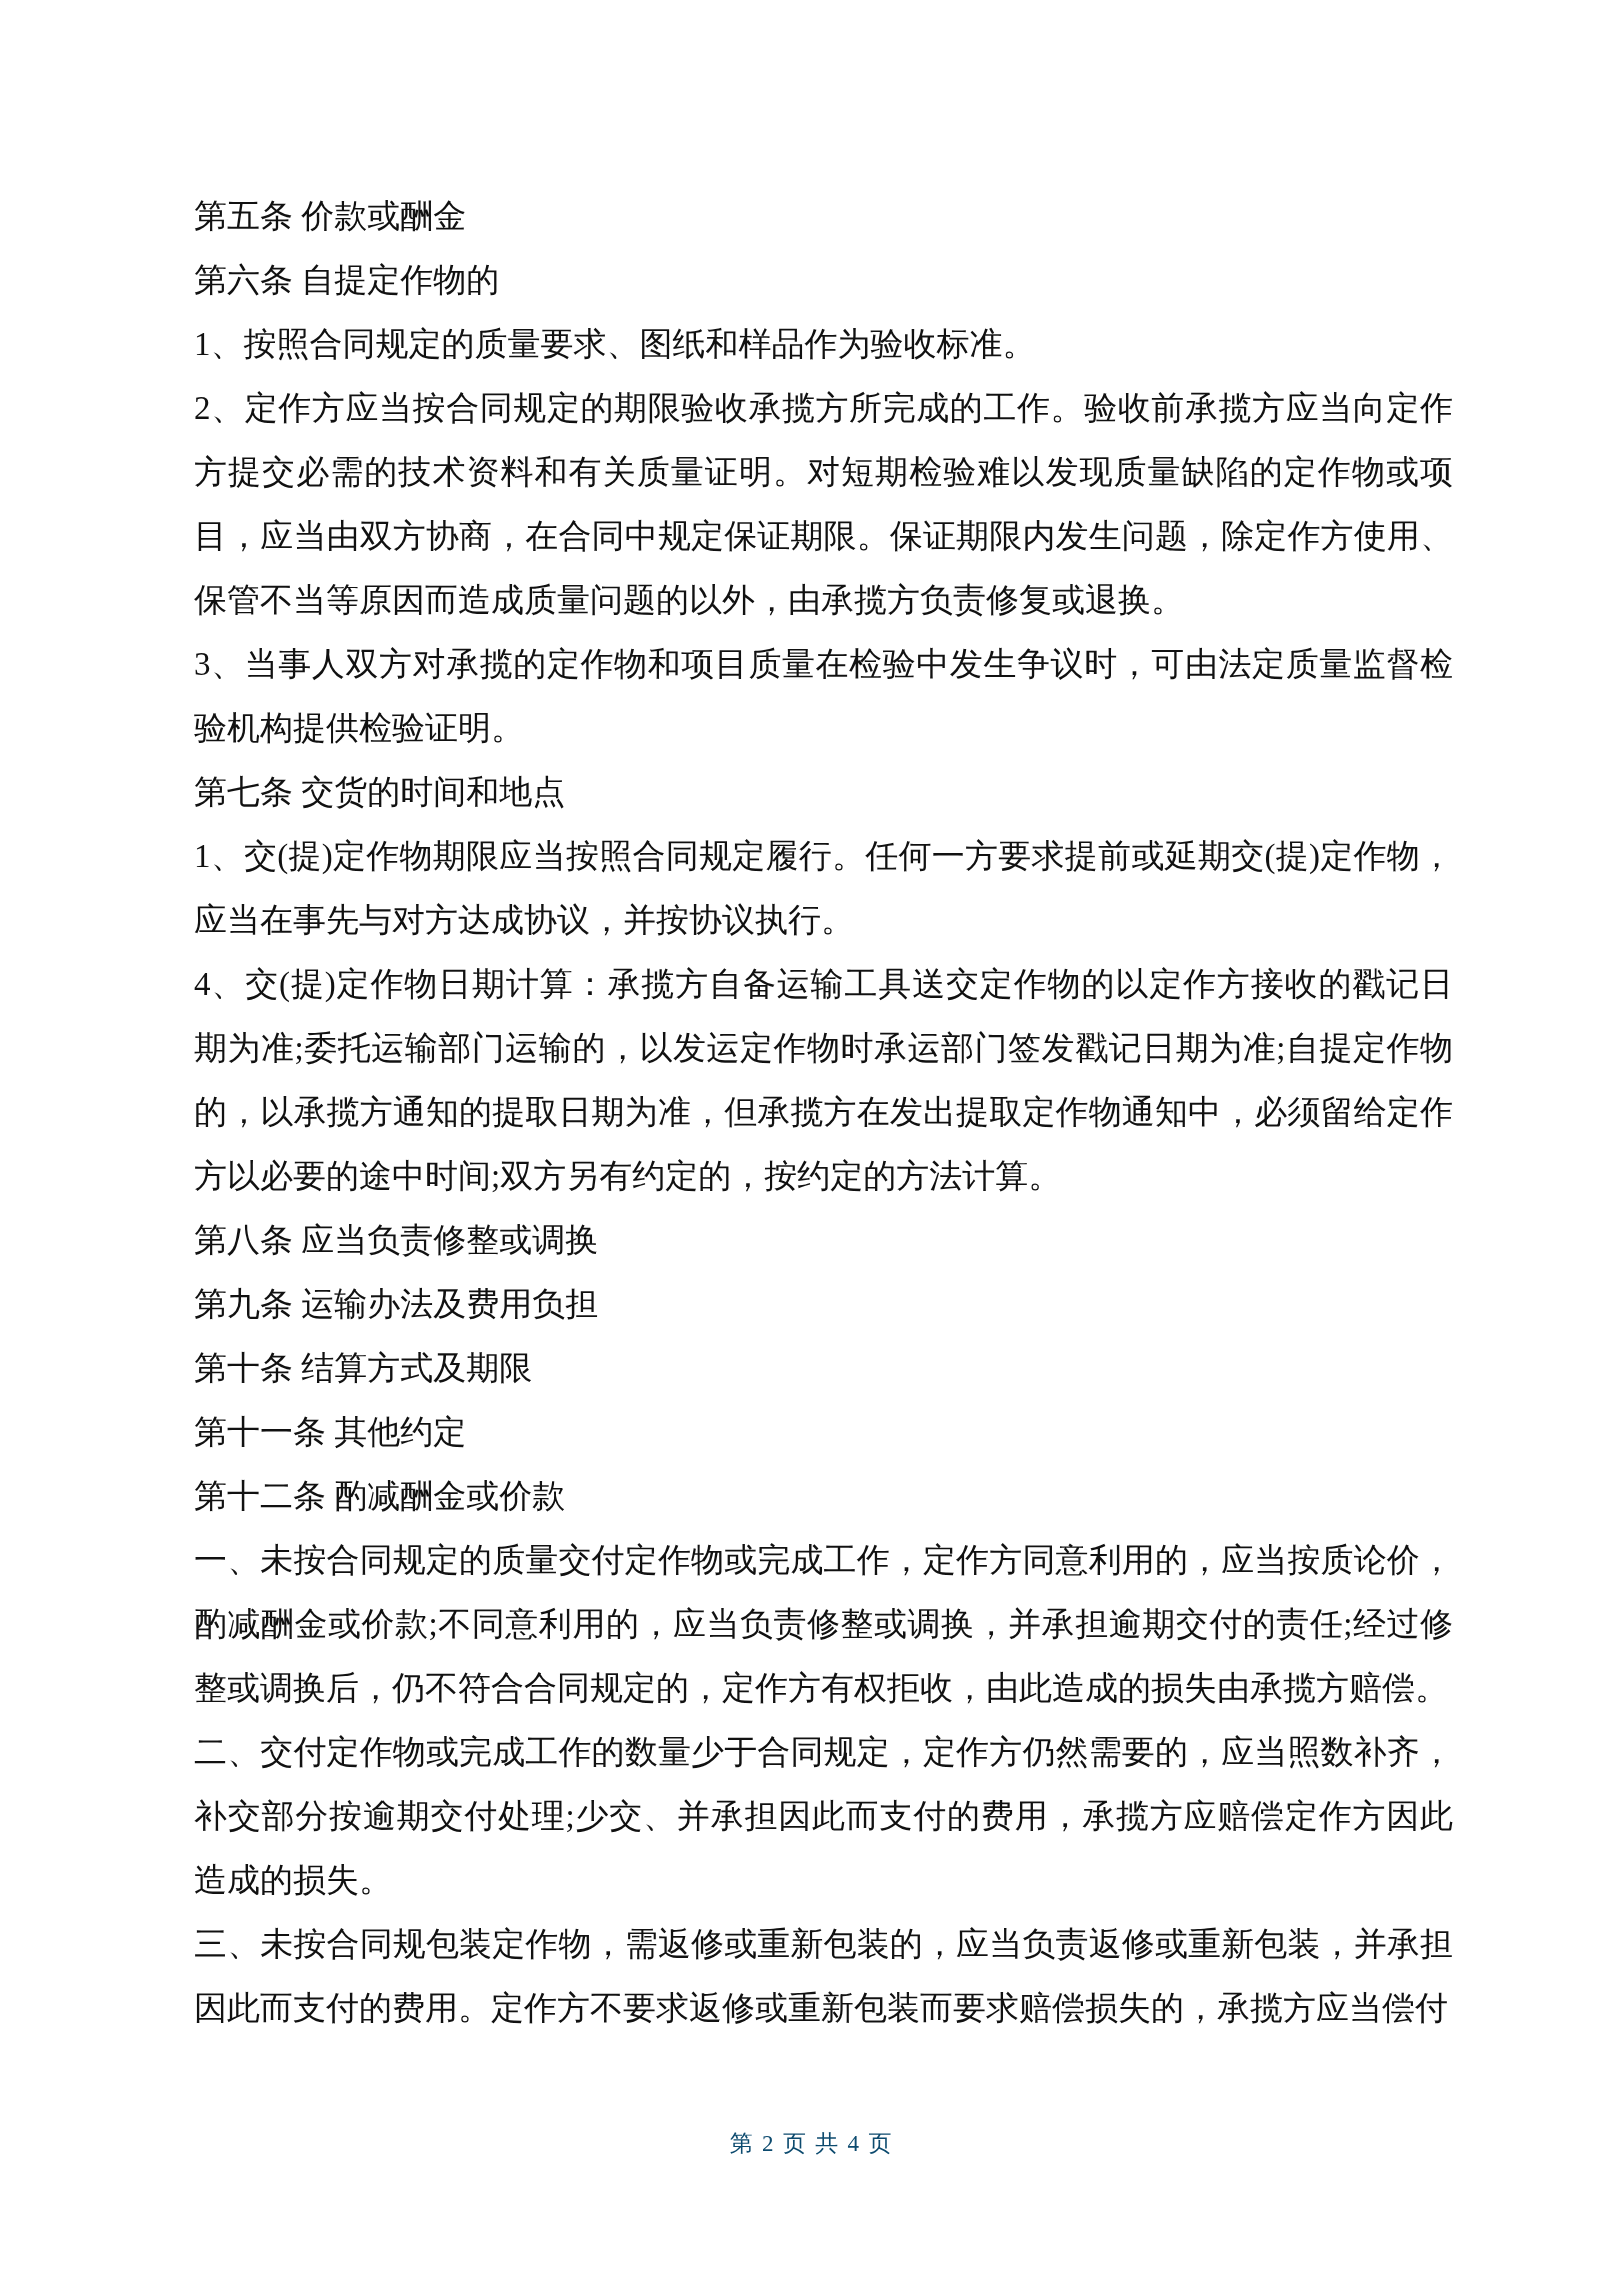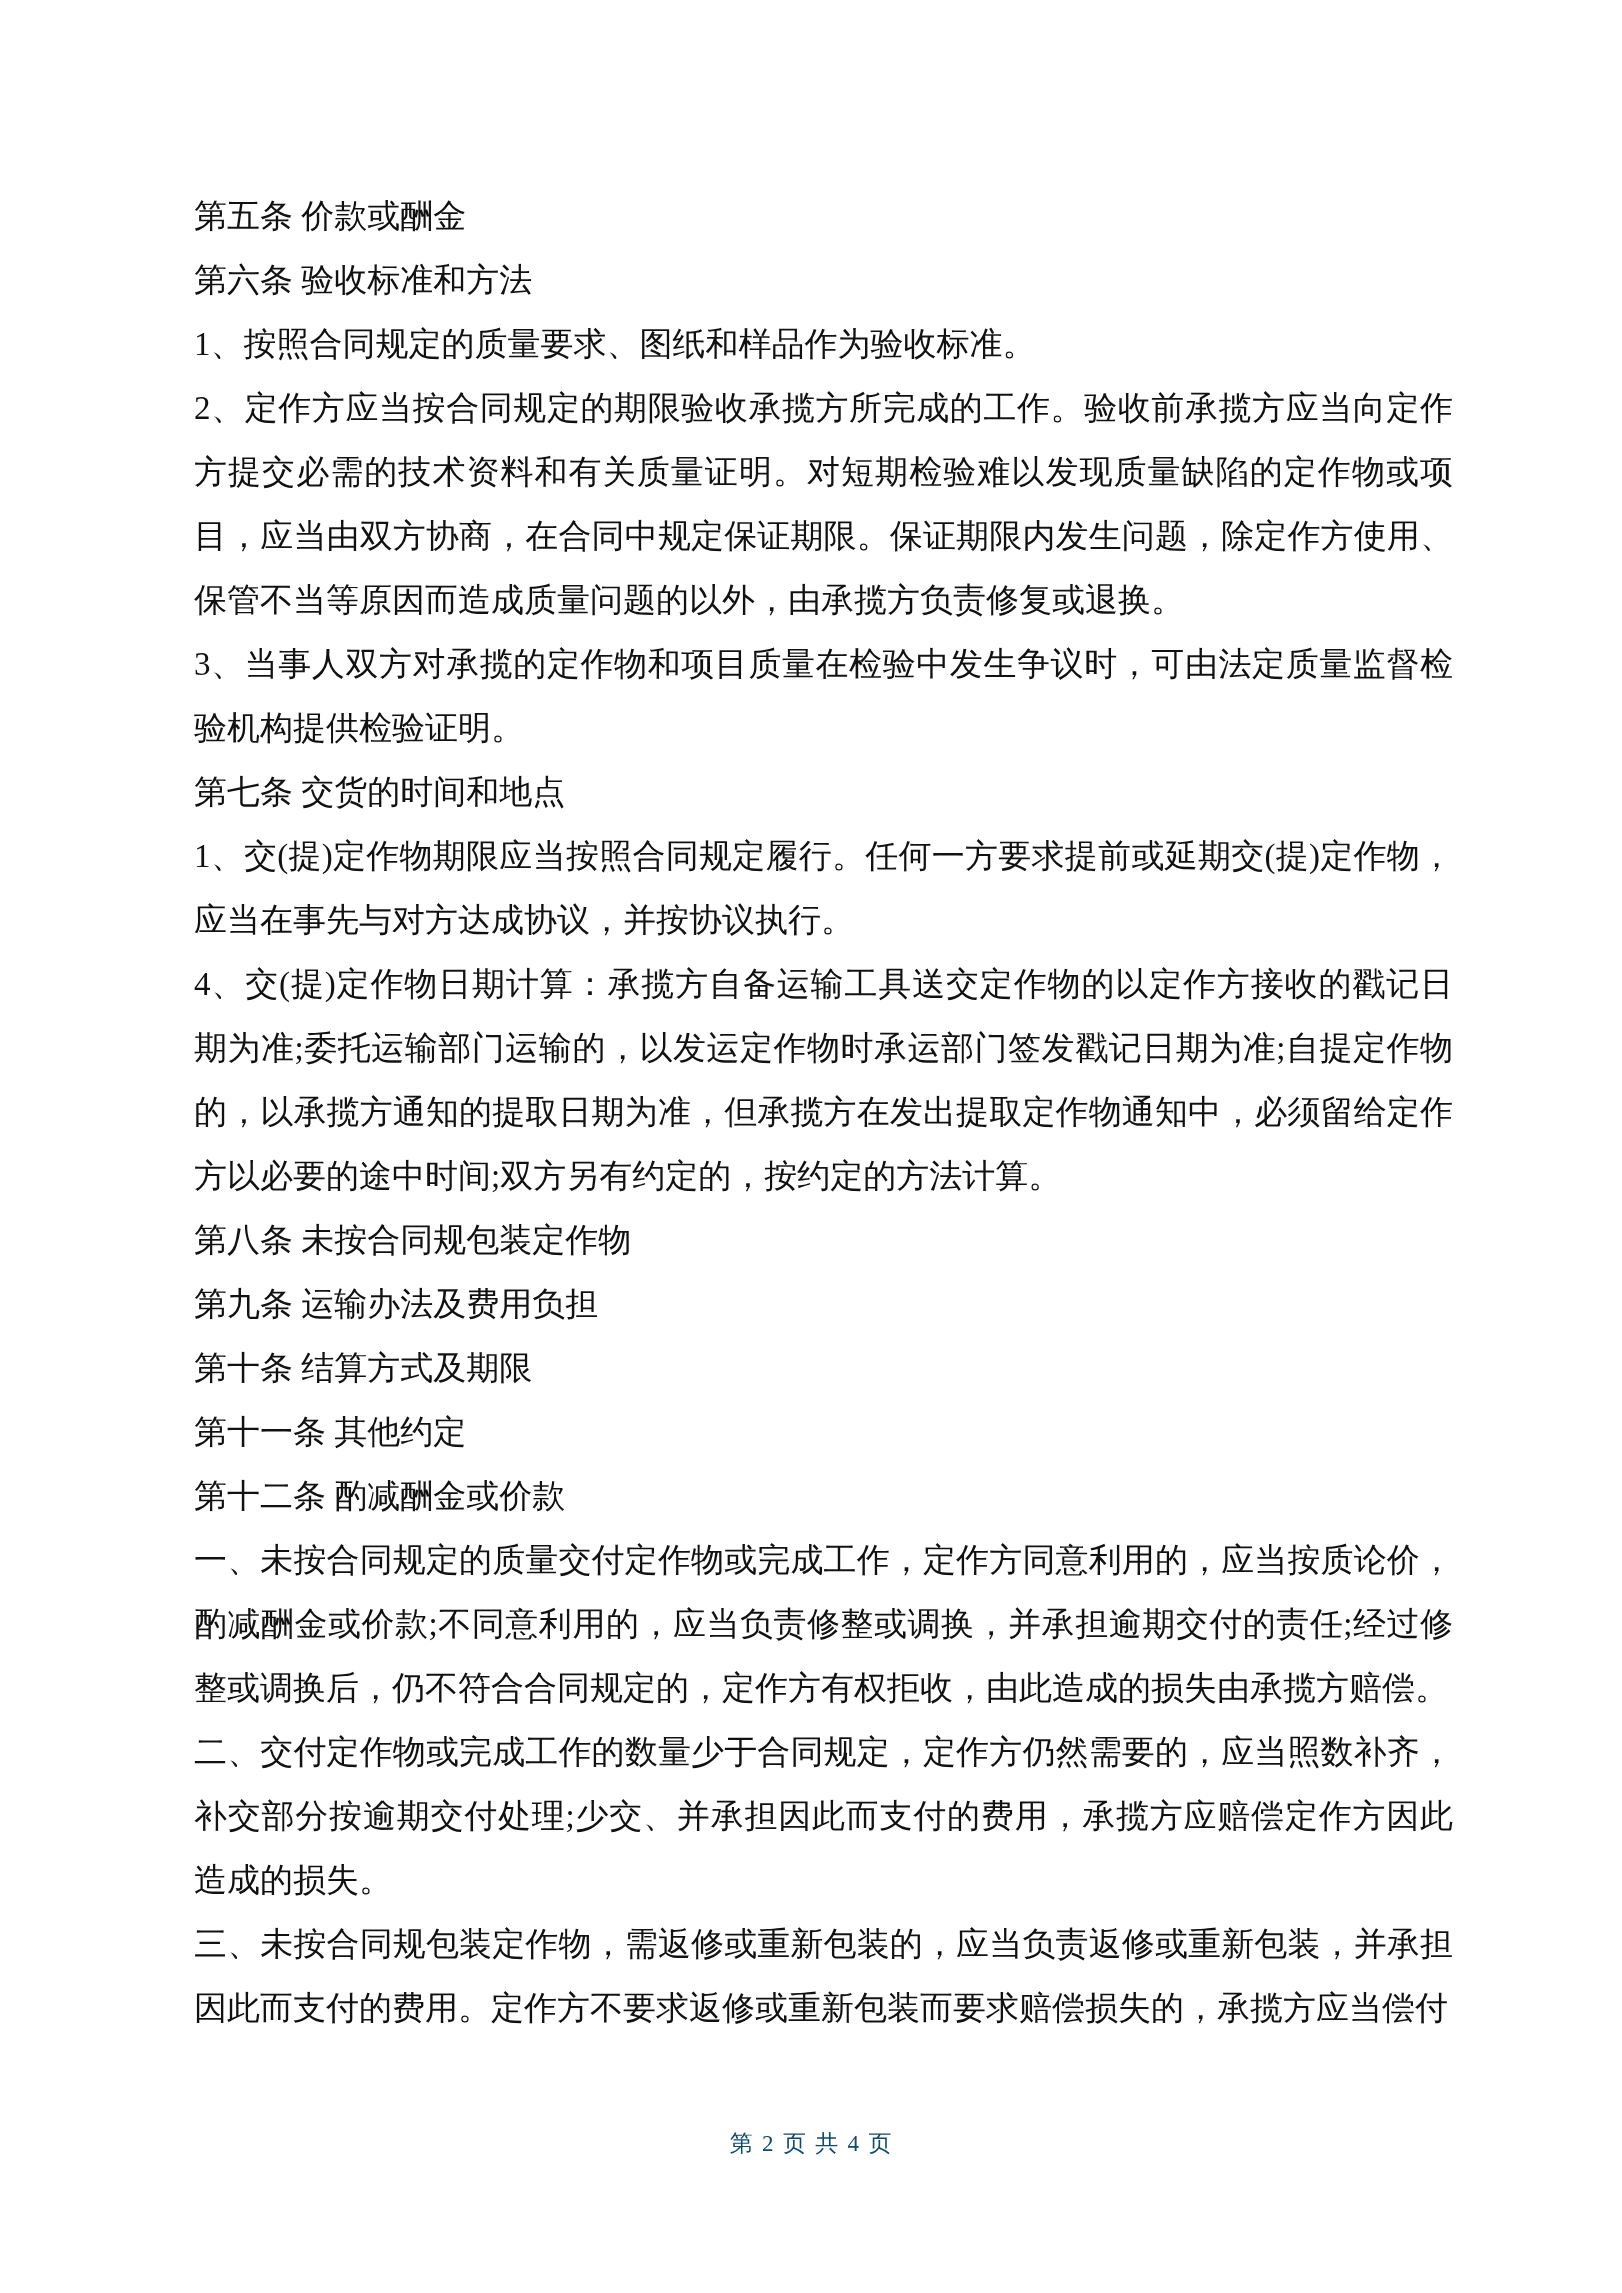--- a/index.html
+++ b/index.html
@@ -50,28 +50,28 @@
     line-height: 33px;
     letter-spacing: 1.8px;
   }
 </style>
 </head>
 <body>
 
 <div class="page">
   <div class="doc-body">
       <p class="heading">第五条 价款或酬金</p>
-      <p class="heading">第六条 验收标准和方法</p>
+      <p class="heading">第六条 自提定作物的</p>
       <p class="body">1、按照合同规定的质量要求、图纸和样品作为验收标准。</p>
       <p class="body">2、定作方应当按合同规定的期限验收承揽方所完成的工作。验收前承揽方应当向定作方提交必需的技术资料和有关质量证明。对短期检验难以发现质量缺陷的定作物或项目，应当由双方协商，在合同中规定保证期限。保证期限内发生问题，除定作方使用、保管不当等原因而造成质量问题的以外，由承揽方负责修复或退换。</p>
       <p class="body">3、当事人双方对承揽的定作物和项目质量在检验中发生争议时，可由法定质量监督检验机构提供检验证明。</p>
       <p class="heading">第七条 交货的时间和地点</p>
       <p class="body">1、交(提)定作物期限应当按照合同规定履行。任何一方要求提前或延期交(提)定作物，应当在事先与对方达成协议，并按协议执行。</p>
       <p class="body">4、交(提)定作物日期计算：承揽方自备运输工具送交定作物的以定作方接收的戳记日期为准;委托运输部门运输的，以发运定作物时承运部门签发戳记日期为准;自提定作物的，以承揽方通知的提取日期为准，但承揽方在发出提取定作物通知中，必须留给定作方以必要的途中时间;双方另有约定的，按约定的方法计算。</p>
-      <p class="heading">第八条 未按合同规包装定作物</p>
+      <p class="heading">第八条 应当负责修整或调换</p>
       <p class="heading">第九条 运输办法及费用负担</p>
       <p class="heading">第十条 结算方式及期限</p>
       <p class="heading">第十一条 其他约定</p>
       <p class="heading">第十二条 酌减酬金或价款</p>
       <p class="body">一、未按合同规定的质量交付定作物或完成工作，定作方同意利用的，应当按质论价，酌减酬金或价款;不同意利用的，应当负责修整或调换，并承担逾期交付的责任;经过修整或调换后，仍不符合合同规定的，定作方有权拒收，由此造成的损失由承揽方赔偿。</p>
       <p class="body">二、交付定作物或完成工作的数量少于合同规定，定作方仍然需要的，应当照数补齐，补交部分按逾期交付处理;少交、并承担因此而支付的费用，承揽方应赔偿定作方因此造成的损失。</p>
       <p class="body">三、未按合同规包装定作物，需返修或重新包装的，应当负责返修或重新包装，并承担因此而支付的费用。定作方不要求返修或重新包装而要求赔偿损失的，承揽方应当偿付</p>
     </div>
   <div class="page-footer">第 2 页 共 4 页</div>
 </div>

